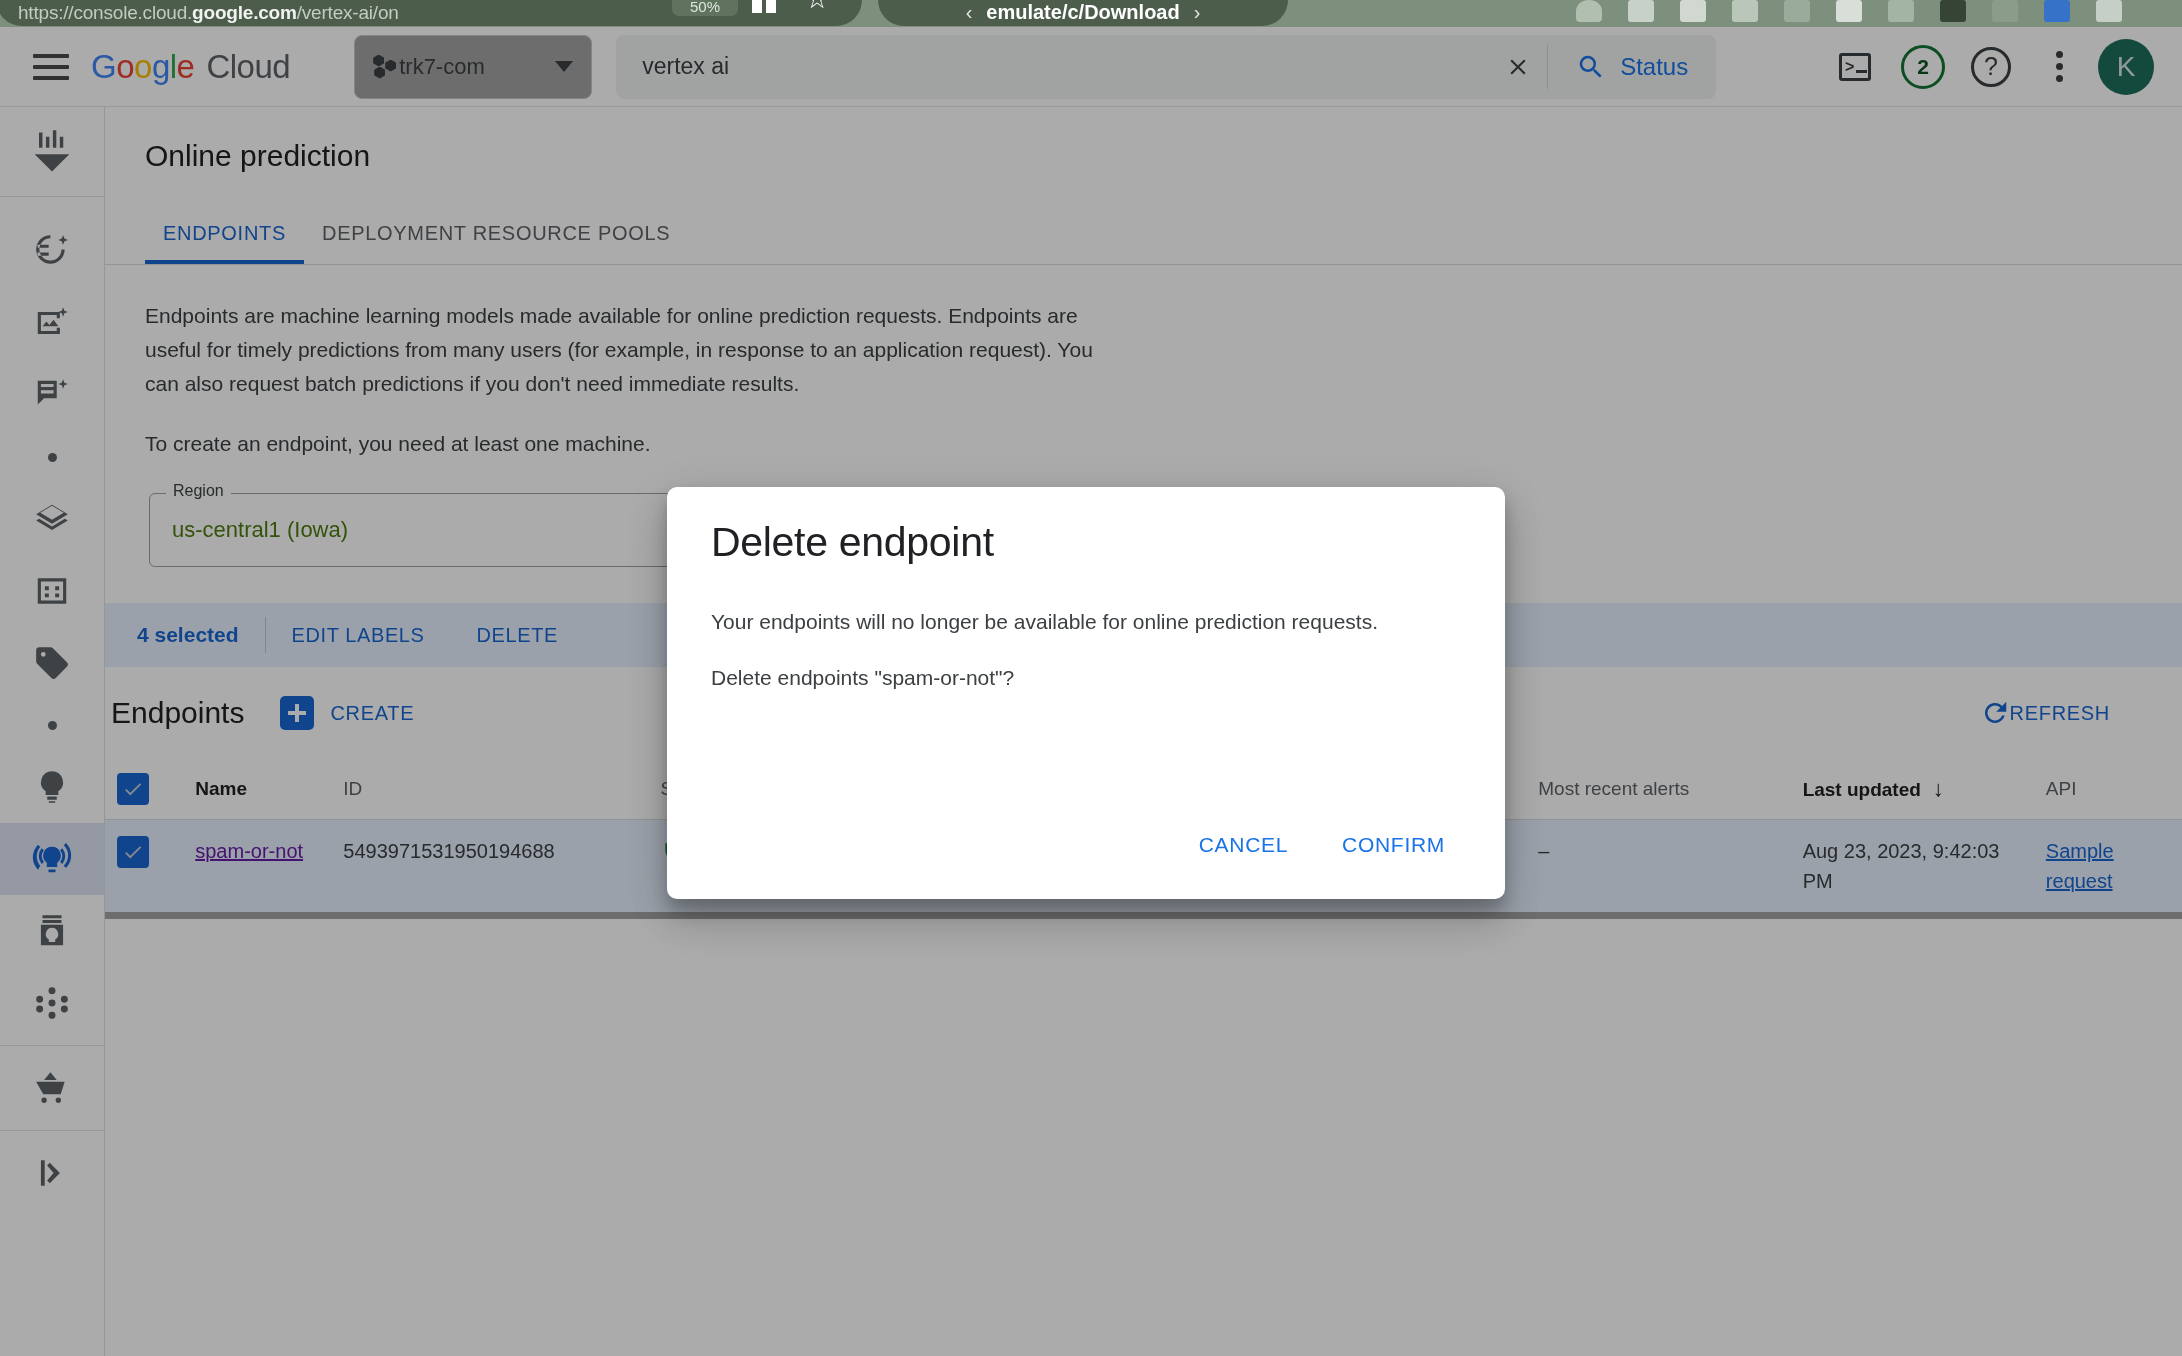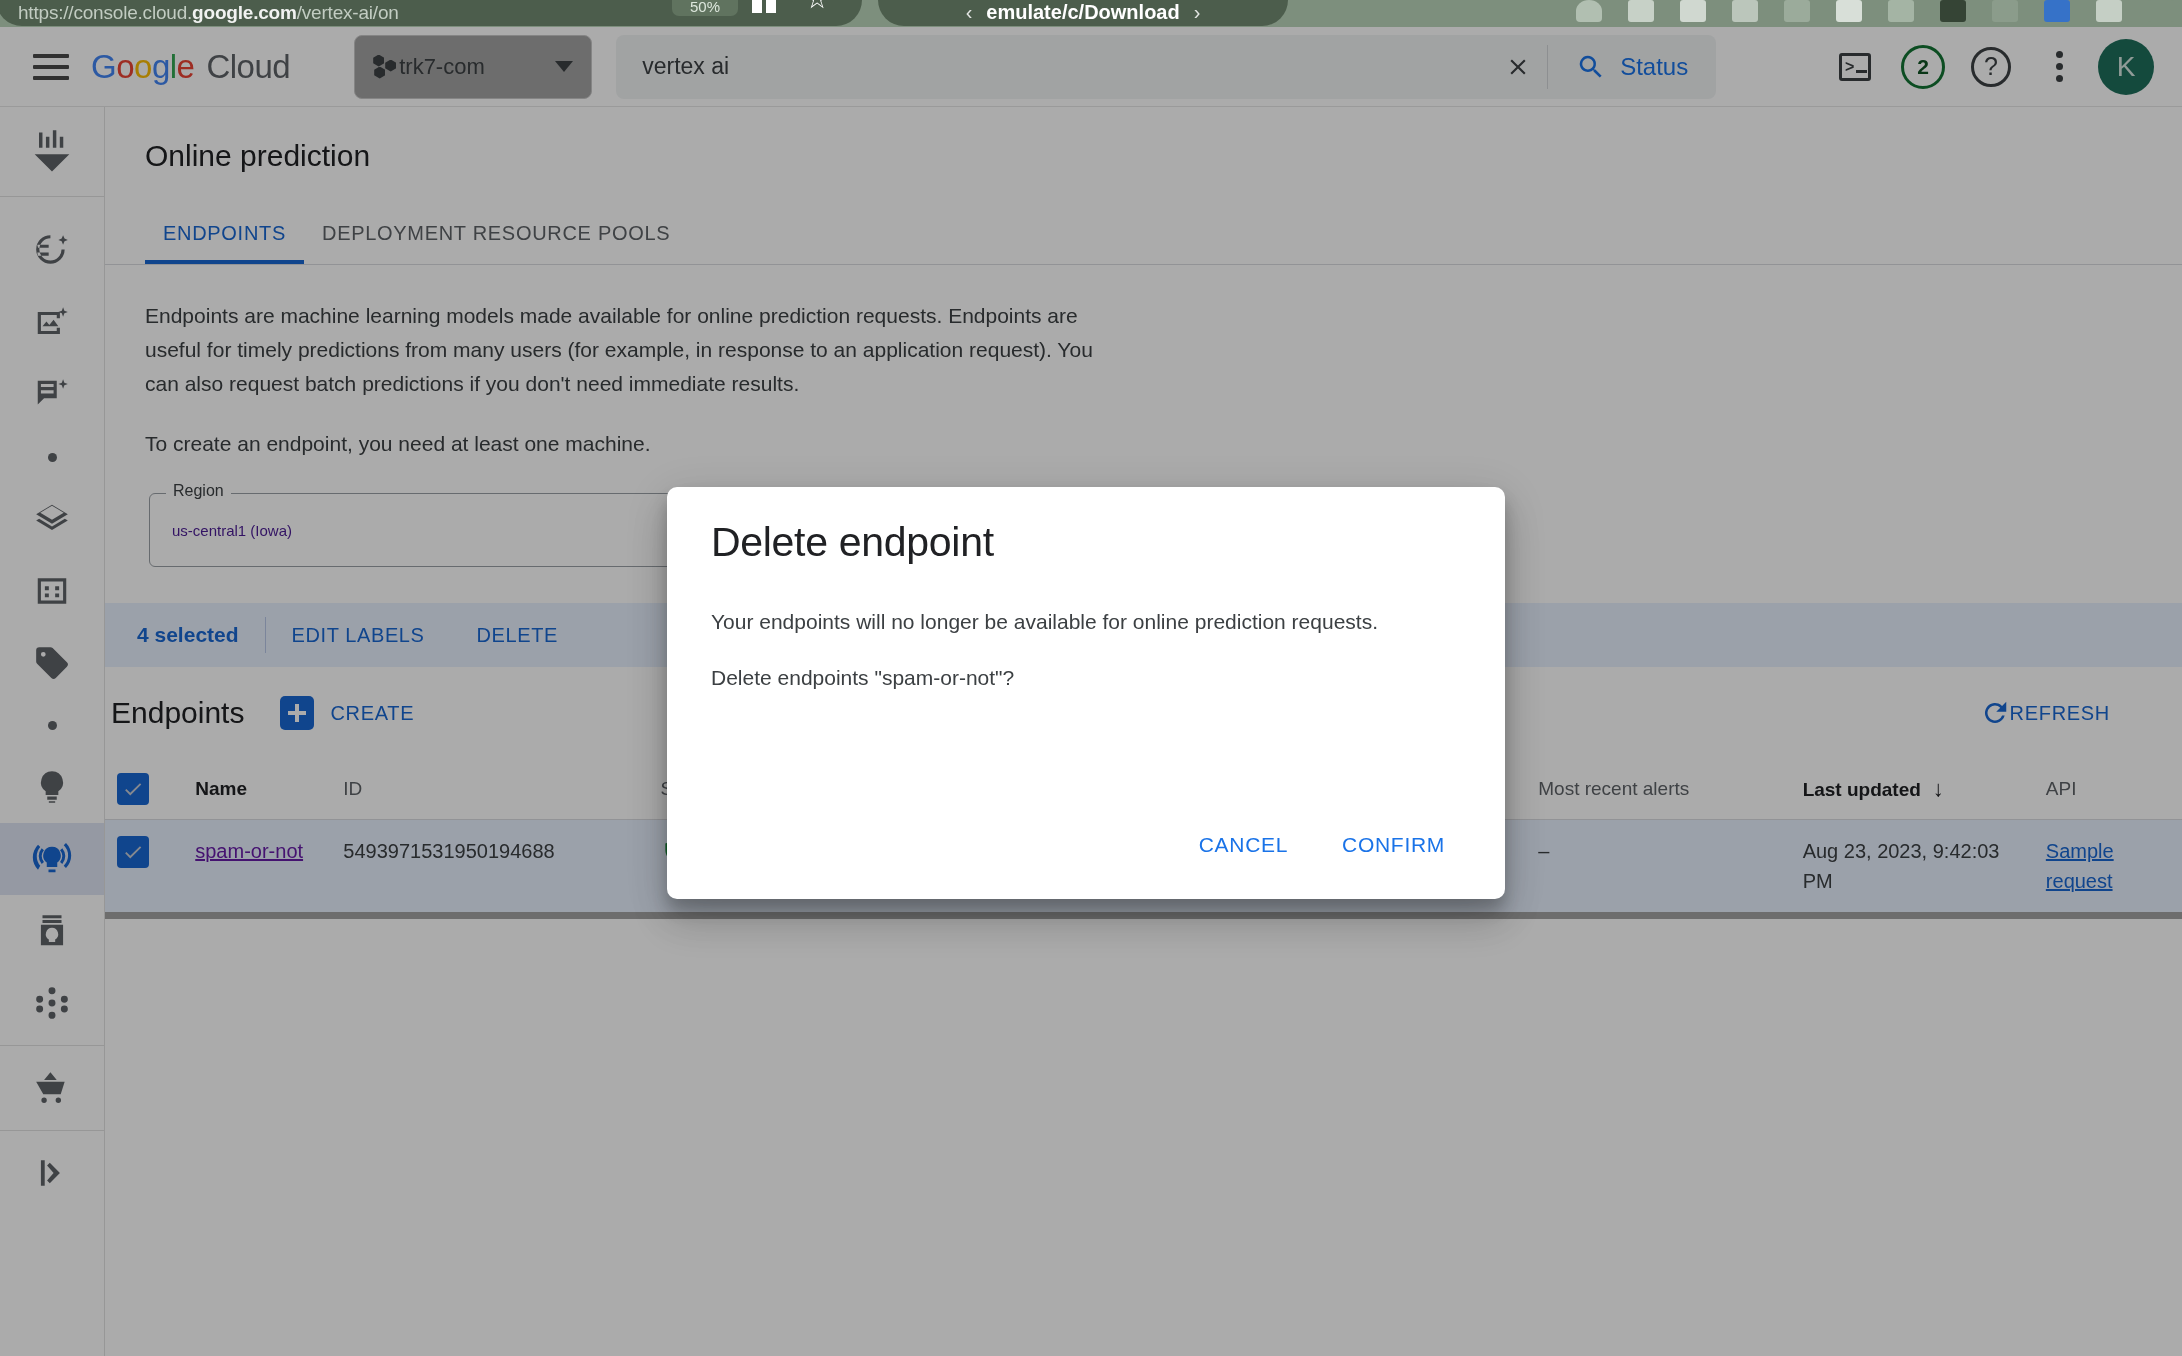--- a/index.html
+++ b/index.html
@@ -169,21 +169,21 @@
   .desc { font-size: 21px; line-height: 34px; color: #3c4043; max-width: 950px; }
   .desc p + p { margin-top: 26px; }
 
   .region-field {
     position: relative; margin: 32px 0 0 4px; width: 600px; height: 74px;
     border: 1px solid #9aa0a6; border-radius: 6px;
     display: flex; align-items: center; padding: 0 22px;
   }
   .region-legend { position: absolute; top: -12px; left: 16px; background: #fff;
     padding: 0 7px; font-size: 16px; color: #3c4043; }
-  .region-value { font-size: 15px; color: #4c1d95; }
+  .region-value { font-size: 22px; color: #4d7c0f; }
 
   
   .action-bar {
     margin-top: 36px; height: 64px; background: #e8f0fe;
     display: flex; align-items: center; padding-left: 6px;
   }
   .sel-count { color: #1967d2; font-size: 21px; font-weight: 700; padding: 0 26px; }
   .ab-div { width: 1px; height: 36px; background: #b8c7e8; }
   .ab-btn { color: #1967d2; font-size: 20px; font-weight: 500; letter-spacing: .6px;
     padding: 0 26px; cursor: pointer; }

